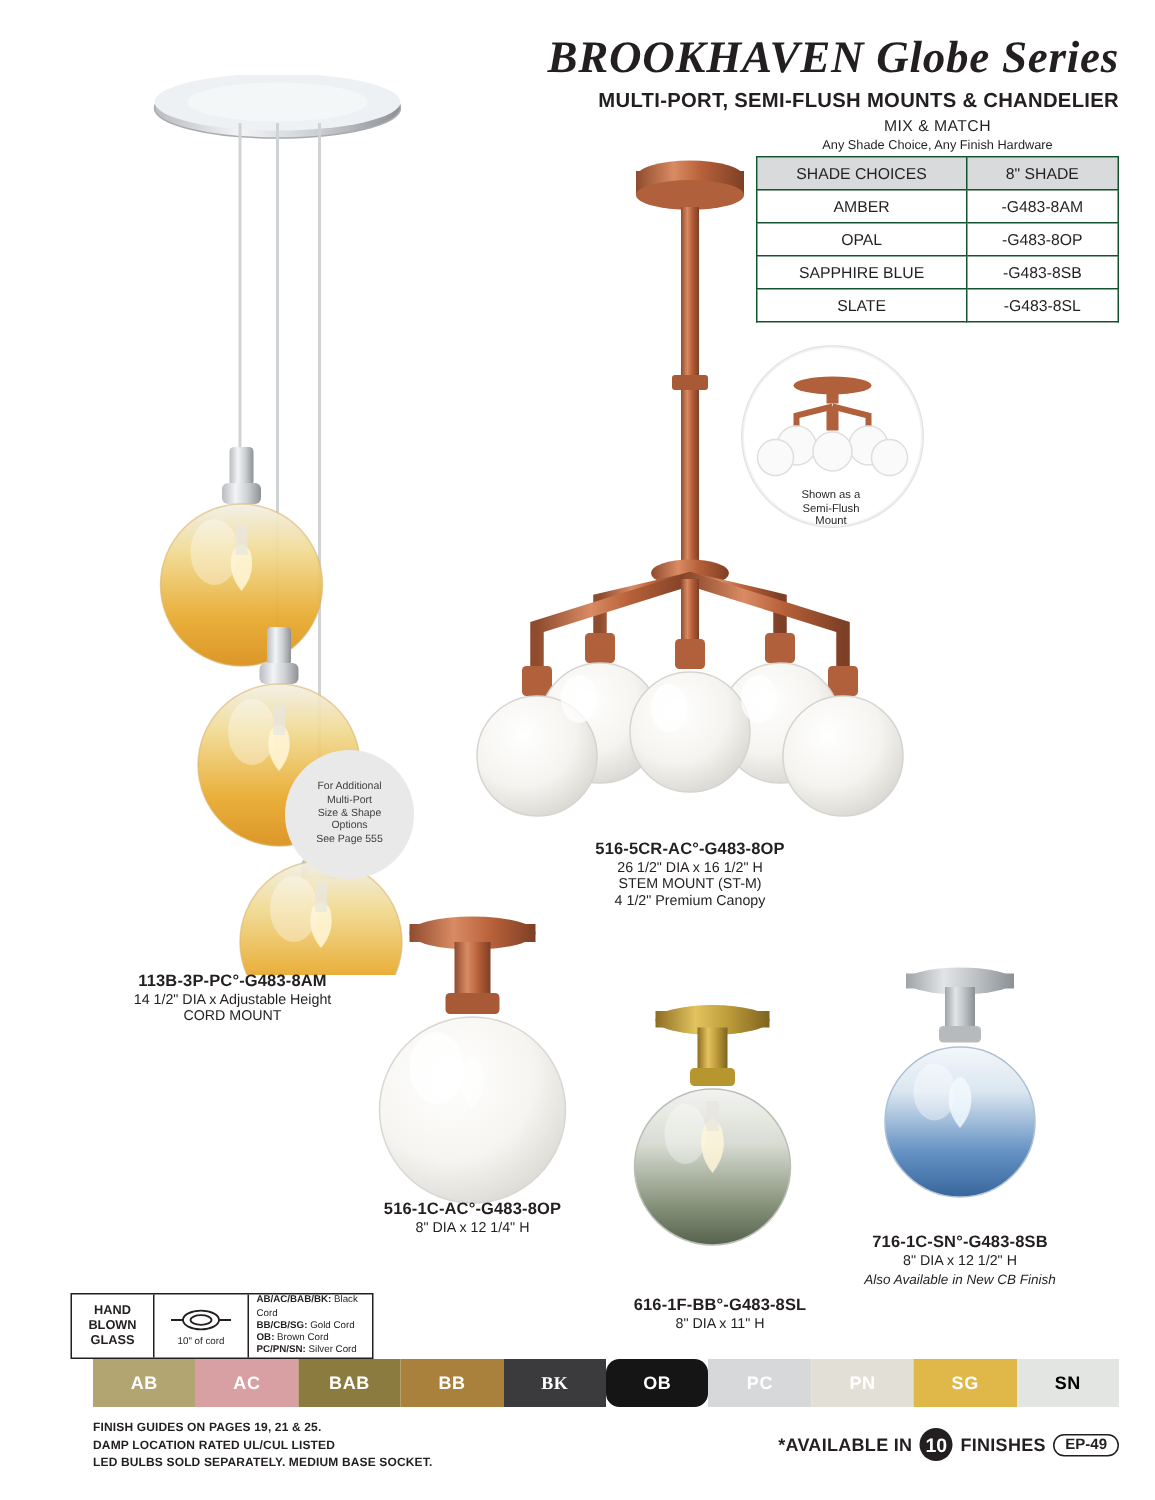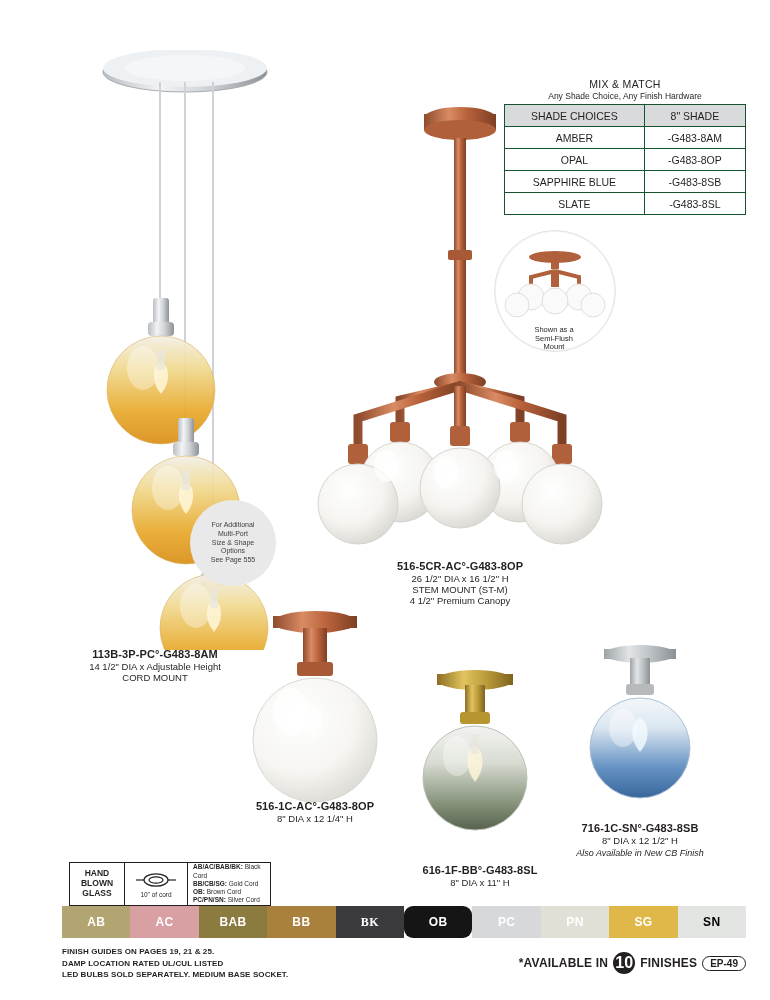--- a/index.html
+++ b/index.html
@@ -63,21 +63,21 @@
   
   .note-circle{
     position:absolute;left:190px;top:500px;width:86px;height:86px;
     border-radius:50%;background:#e9e9ea;
     display:flex;align-items:center;justify-content:center;
     text-align:center;font-size:7px;line-height:1.25;color:#414042;
   }
 
   
   .hbg{
-    position:absolute;left:69px;top:862px;width:200px;height:42px;
+    position:absolute;left:47px;top:862px;width:200px;height:42px;
     border:1px solid #231f20;display:flex;
   }
   .hbg-l{
     width:54px;display:flex;align-items:center;justify-content:center;
     text-align:center;font-size:8.5px;font-weight:bold;line-height:1.15;
     border-right:1px solid #231f20;
   }
   .hbg-m{
     width:62px;display:flex;flex-direction:column;align-items:center;justify-content:center;
     border-right:1px solid #231f20;font-size:6.5px;
@@ -99,34 +99,38 @@
   .foot{
     position:absolute;left:62px;top:946px;font-size:8px;line-height:1.45;font-weight:bold;
     letter-spacing:.1px;
   }
   .foot-right{
     position:absolute;right:24px;top:952px;display:flex;align-items:center;gap:5px;
   }
   .foot-right .txt{font-size:12px;font-weight:bold;letter-spacing:.2px;}
   .ten{
     width:22px;height:22px;border-radius:50%;background:#231f20;color:#fff;
-    display:flex;align-items:center;justify-content:center;font-size:16px;font-weight:bold;
+    display:flex;align-items:center;justify-content:center;font-size:13px;font-weight:bold;
   }
   .ep{
     border:1px solid #231f20;border-radius:9px;padding:1px 7px;font-size:10px;font-weight:bold;
   }
 
   
   .art{position:absolute;}
 </style>
 </head>
 <body>
 
 <div class="page">
 
+  <div class="hdr">
+    <div class="hdr-title">BROOKHAVEN Globe Series</div>
+    <div class="hdr-sub">MULTI-PORT, SEMI-FLUSH MOUNTS &amp; CHANDELIER</div>
+  </div>
 
   <div class="mm">
     <div class="mm-t1">MIX &amp; MATCH</div>
     <div class="mm-t2">Any Shade Choice, Any Finish Hardware</div>
     <table class="mm-tbl">
       <tbody>
           <tr class="head">
         <td class="left">SHADE CHOICES</td>
         <td class="right">8" SHADE</td>
       </tr>

